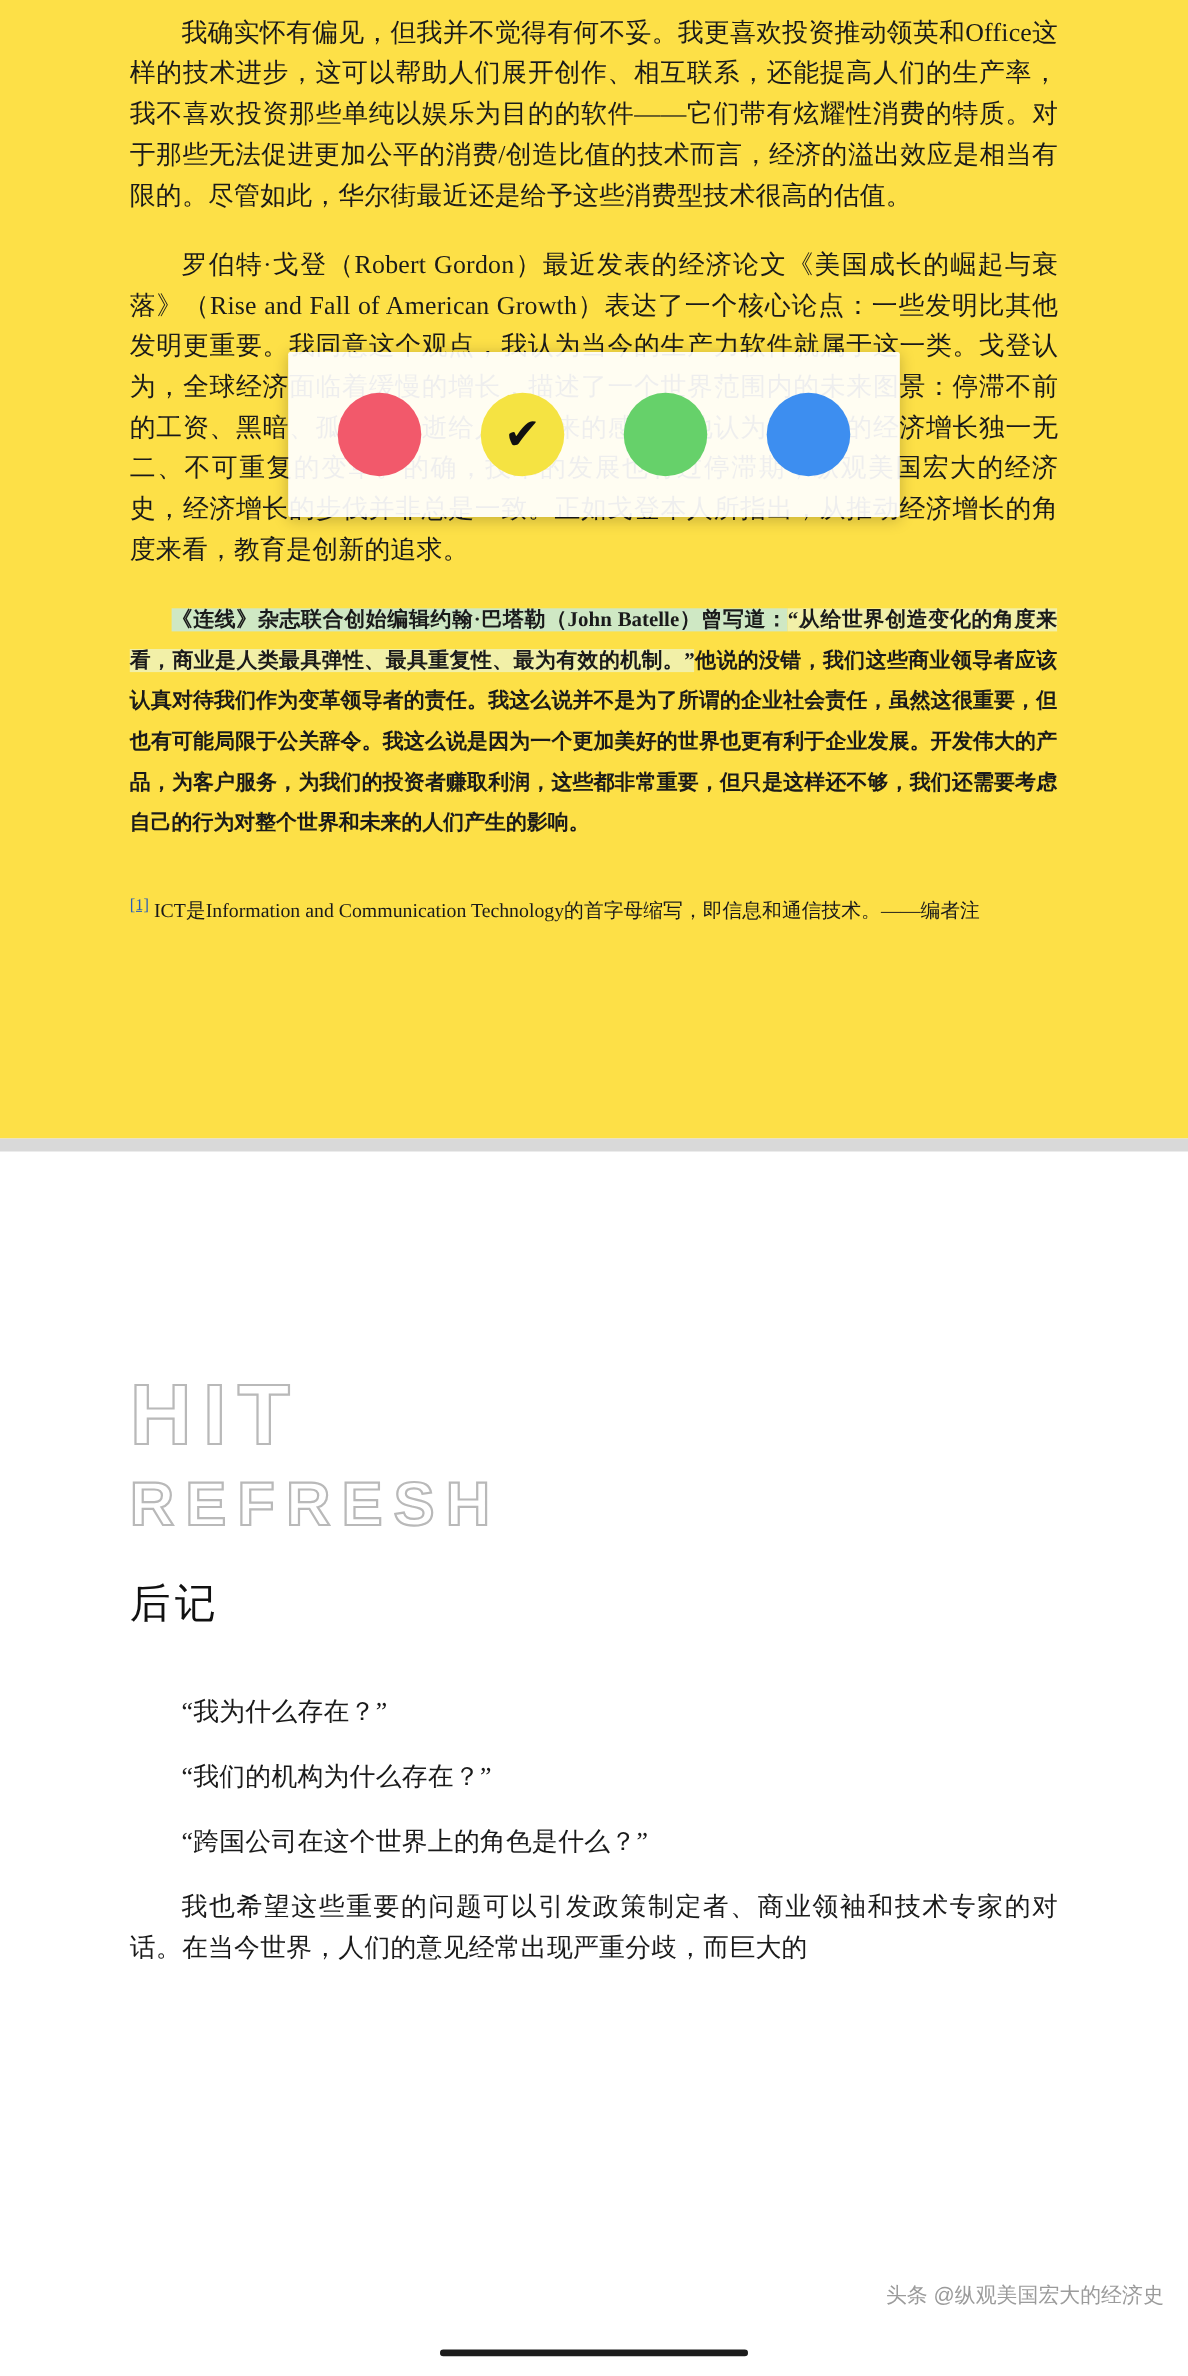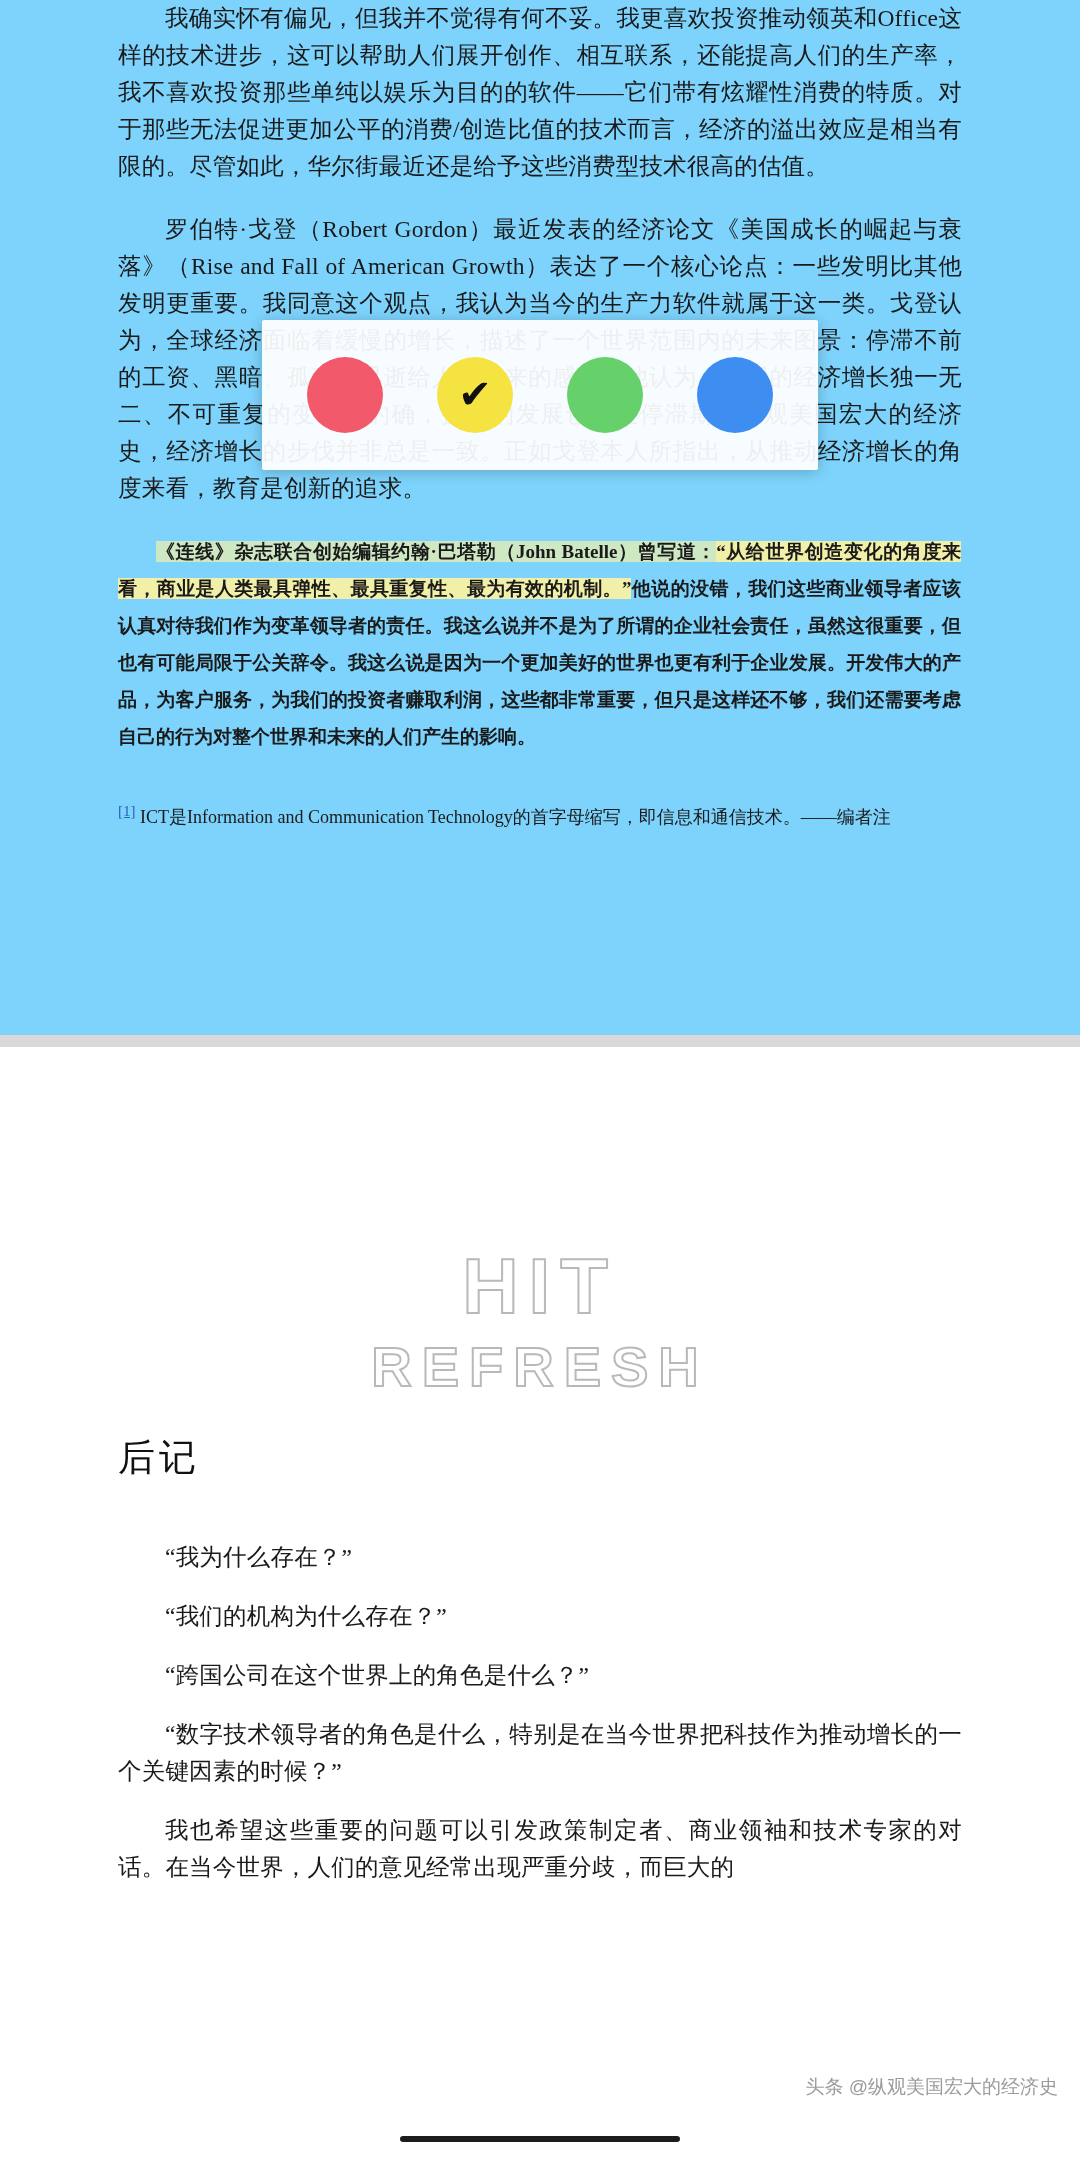--- a/index.html
+++ b/index.html
@@ -16,23 +16,23 @@
     color: #1a1a1a;
   }
 
   
   #page-one {
     position: absolute;
     left: 0;
     top: 0;
     width: 1080px;
     height: 1035px;
-    background: #7dd3fc;
+    background: #fde047;
     box-sizing: border-box;
-    padding: 0 118px;
+    padding: 12px 118px;
   }
   .para {
     font-size: 23.5px;
     line-height: 37px;
     text-align: justify;
     text-indent: 2em;
     margin: 0 0 26px 0;
     letter-spacing: 0.2px;
   }
 
@@ -111,21 +111,21 @@
     top: 1047px;
     width: 1080px;
     height: 1113px;
     background: #ffffff;
     box-sizing: border-box;
     padding: 0 118px;
   }
 
   #logo-wrap {
     padding-top: 200px;
-    text-align: center;
+    text-align: left;
   }
   .logo-line {
     font-family: "Liberation Sans", sans-serif;
     font-weight: 700;
     letter-spacing: 10px;
     color: transparent;
     -webkit-text-stroke: 2px #b9b9b9;
     line-height: 1;
   }
   #logo-line1 { font-size: 78px; }
@@ -207,20 +207,19 @@
   <div id="logo-wrap">
     <div class="logo-line" id="logo-line1">HIT</div>
     <div class="logo-line" id="logo-line2">REFRESH</div>
   </div>
 
   <div id="chapter-title">后记</div>
 
   <p class="para first-body">“我为什么存在？”</p>
   <p class="para">“我们的机构为什么存在？”</p>
   <p class="para">“跨国公司在这个世界上的角色是什么？”</p>
-  <p class="para">“数字技术领导者的角色是什么，特别是在当今世界把科技作为推动增长的一个关键因素的时候？”</p>
   <p class="para">我也希望这些重要的问题可以引发政策制定者、商业领袖和技术专家的对话。在当今世界，人们的意见经常出现严重分歧，而巨大的</p>
 
 </div>
 
 <div id="watermark">头条 @纵观美国宏大的经济史</div>
 <div id="bottom-bar"></div>
 <div id="home-indicator"></div>
 
 </body></html>

